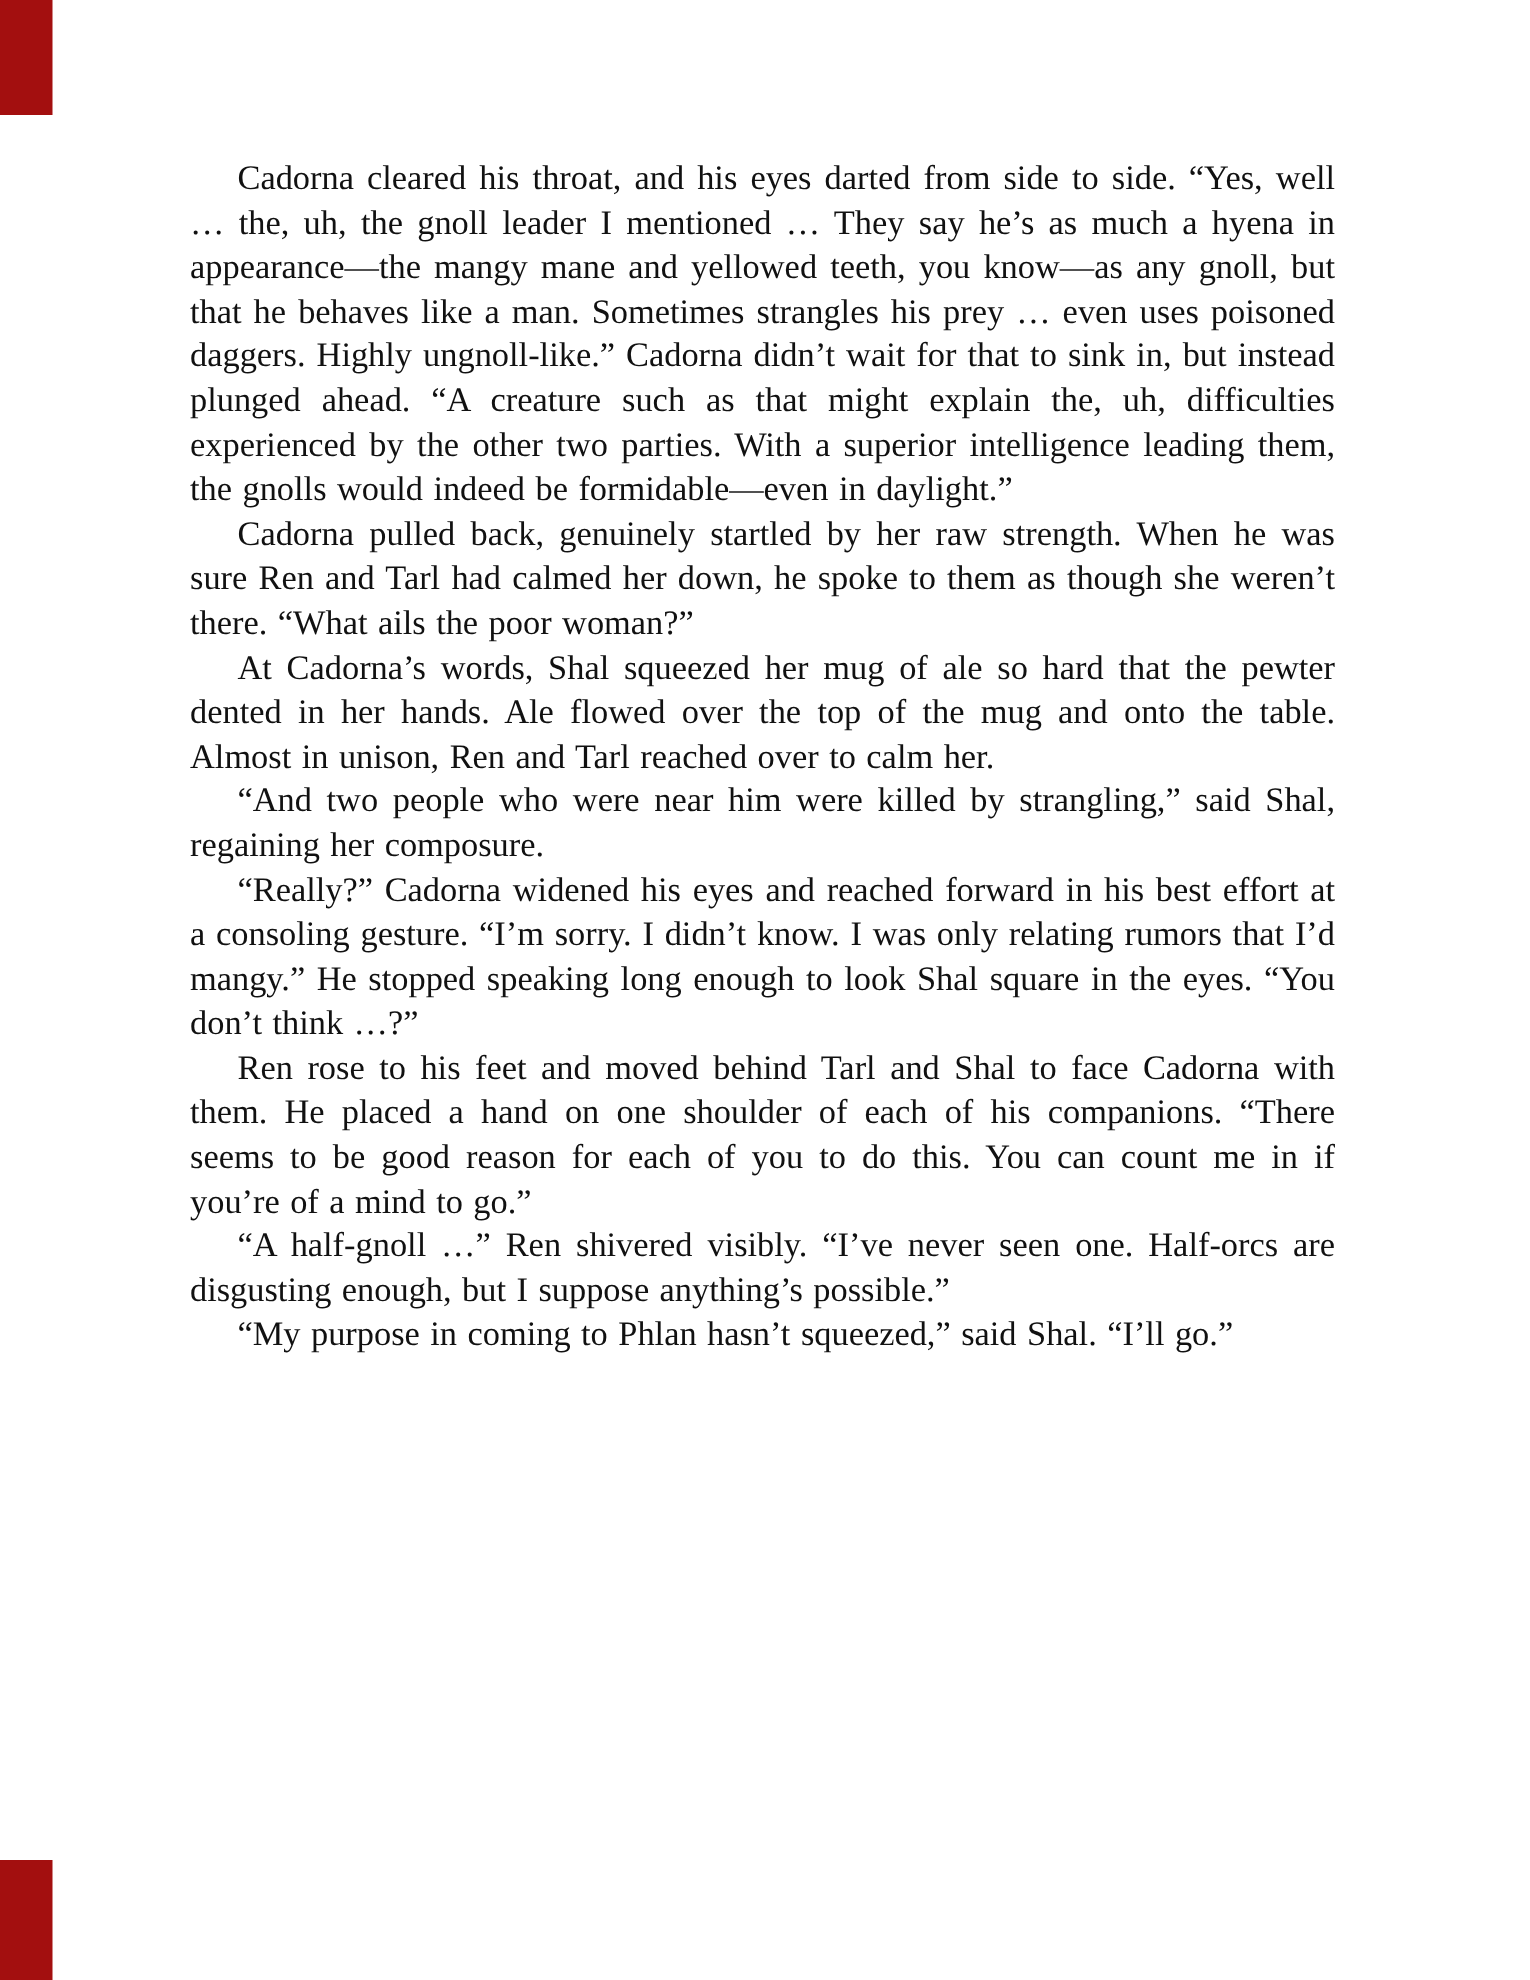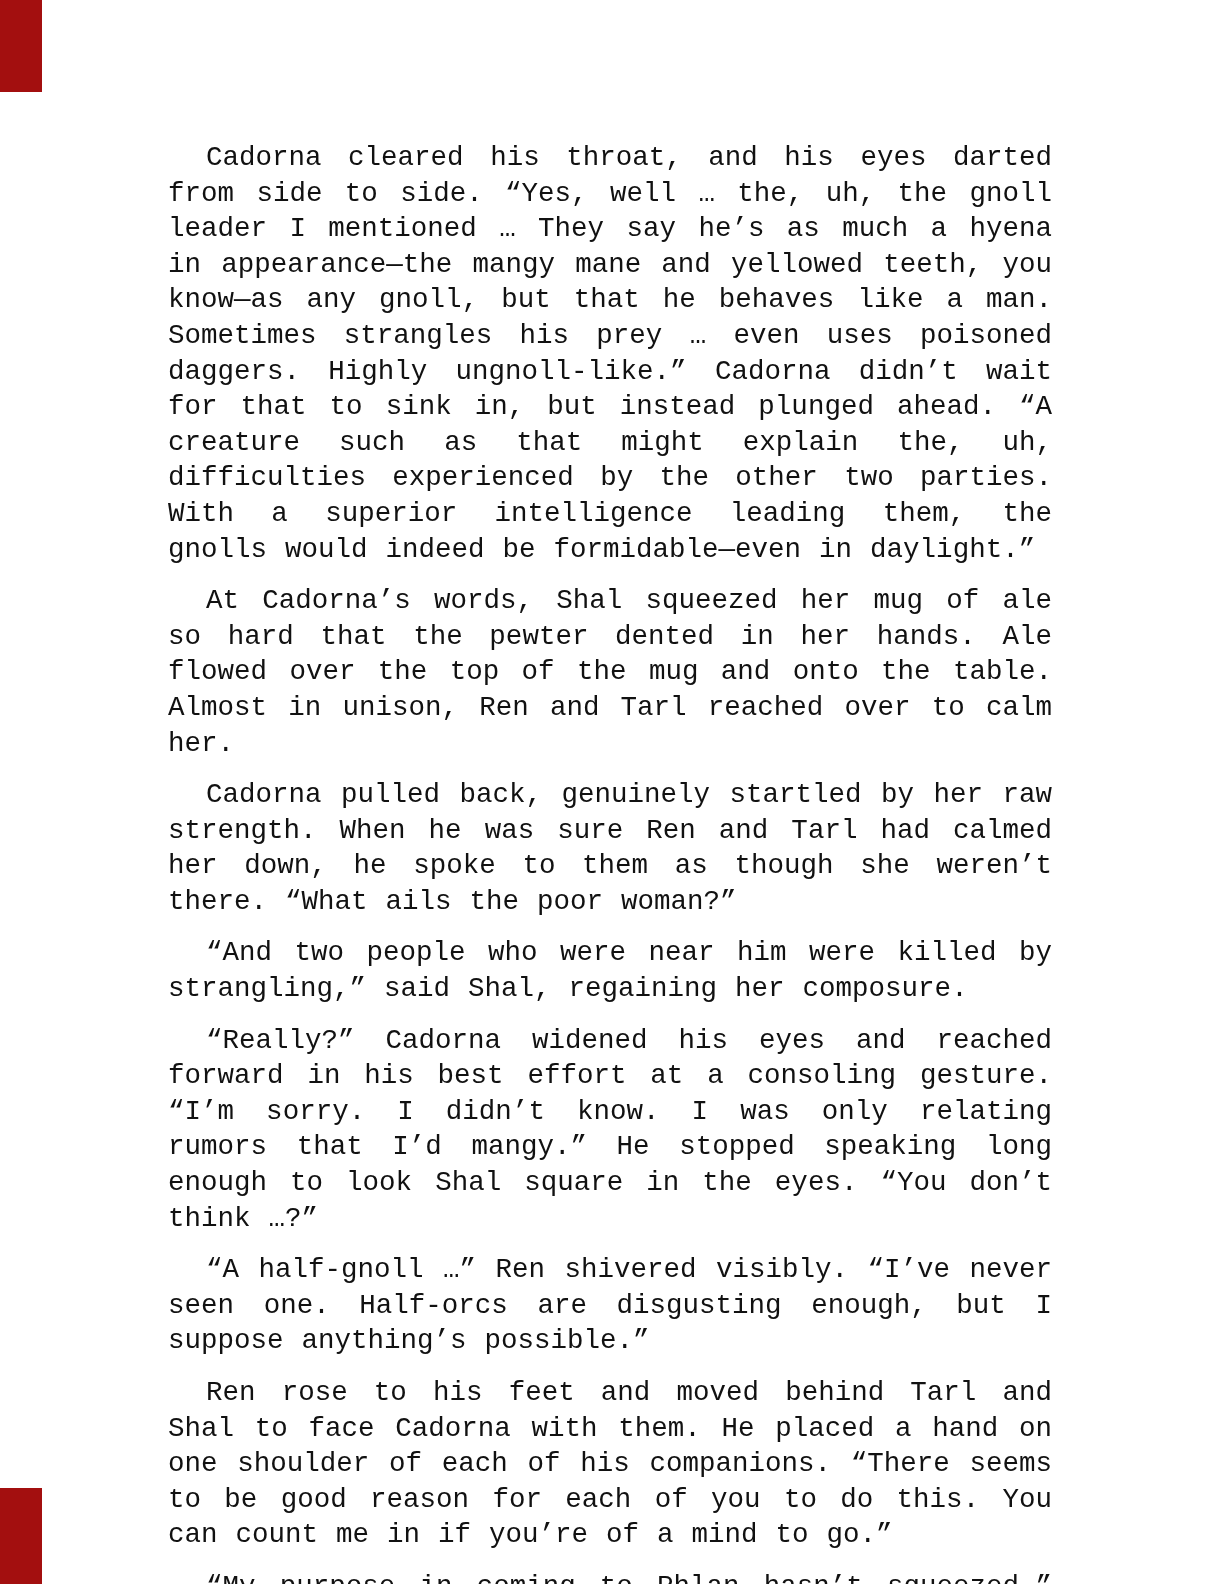--- a/index.html
+++ b/index.html
@@ -31,39 +31,38 @@
     position: absolute;
     left: 152px;
     top: 124px;
     width: 916px;
     color: #111111;
     font-size: 27.5px;
     line-height: 35.6px;
     text-align: justify;
   }
   .text-block p {
-    margin: 16px;
+    margin: 0;
     padding: 0;
     text-indent: 38px;
     word-spacing: 1.5px;
-    font-family: Liberation Mono, monospace;
   }
 </style>
 </head>
 <body>
 
 <div class="page">
 
   <div class="corner-mark top"></div>
   <div class="corner-mark bottom"></div>
 
   <div class="text-block">
     <p>Cadorna cleared his throat, and his eyes darted from side to side. “Yes, well … the, uh, the gnoll leader I mentioned … They say he’s as much a hyena in appearance—the mangy mane and yellowed teeth, you know—as any gnoll, but that he behaves like a man. Sometimes strangles his prey … even uses poisoned daggers. Highly ungnoll-like.” Cadorna didn’t wait for that to sink in, but instead plunged ahead. “A creature such as that might explain the, uh, difficulties experienced by the other two parties. With a superior intelligence leading them, the gnolls would indeed be formidable—even in daylight.”</p>
+    <p>Cadorna pulled back, genuinely startled by her raw strength. When he was sure Ren and Tarl had calmed her down, he spoke to them as though she weren’t there. “What ails the poor woman?”</p>
     <p>At Cadorna’s words, Shal squeezed her mug of ale so hard that the pewter dented in her hands. Ale flowed over the top of the mug and onto the table. Almost in unison, Ren and Tarl reached over to calm her.</p>
-    <p>Cadorna pulled back, genuinely startled by her raw strength. When he was sure Ren and Tarl had calmed her down, he spoke to them as though she weren’t there. “What ails the poor woman?”</p>
     <p>“And two people who were near him were killed by strangling,” said Shal, regaining her composure.</p>
     <p>“Really?” Cadorna widened his eyes and reached forward in his best effort at a consoling gesture. “I’m sorry. I didn’t know. I was only relating rumors that I’d mangy.” He stopped speaking long enough to look Shal square in the eyes. “You don’t think …?”</p>
+    <p>Ren rose to his feet and moved behind Tarl and Shal to face Cadorna with them. He placed a hand on one shoulder of each of his companions. “There seems to be good reason for each of you to do this. You can count me in if you’re of a mind to go.”</p>
     <p>“A half-gnoll …” Ren shivered visibly. “I’ve never seen one. Half-orcs are disgusting enough, but I suppose anything’s possible.”</p>
-    <p>Ren rose to his feet and moved behind Tarl and Shal to face Cadorna with them. He placed a hand on one shoulder of each of his companions. “There seems to be good reason for each of you to do this. You can count me in if you’re of a mind to go.”</p>
     <p>“My purpose in coming to Phlan hasn’t squeezed,” said Shal. “I’ll go.”</p>
   </div>
 
 </div>
 
 </body></html>

